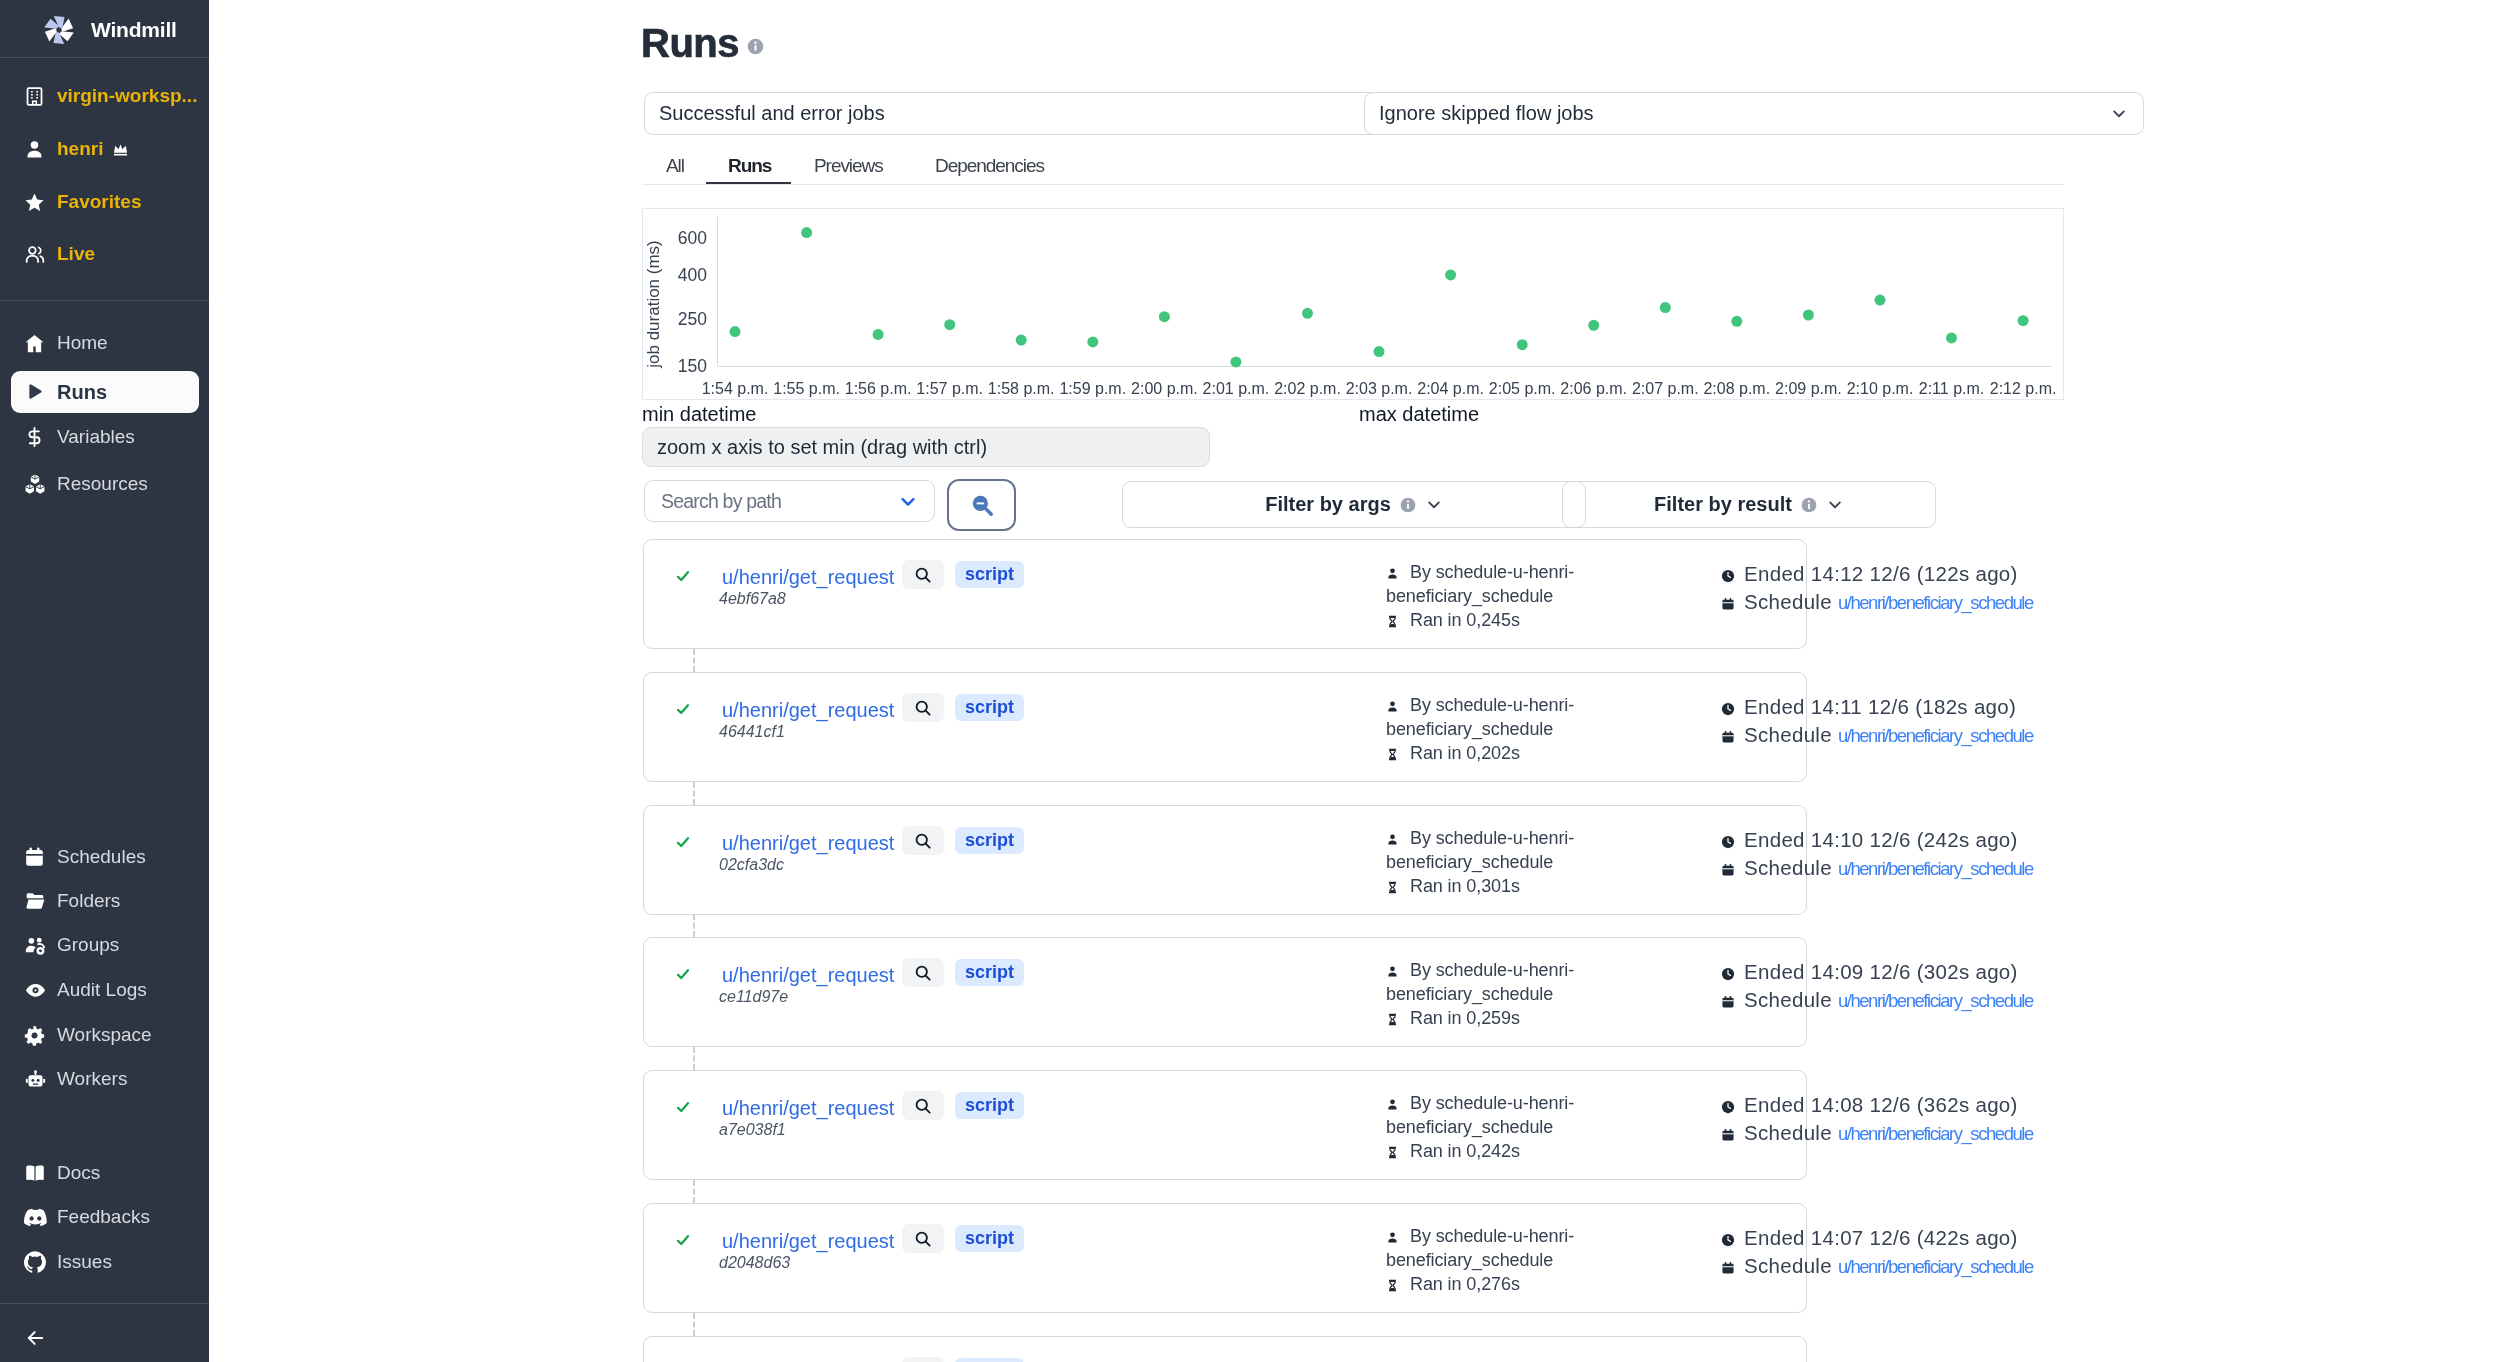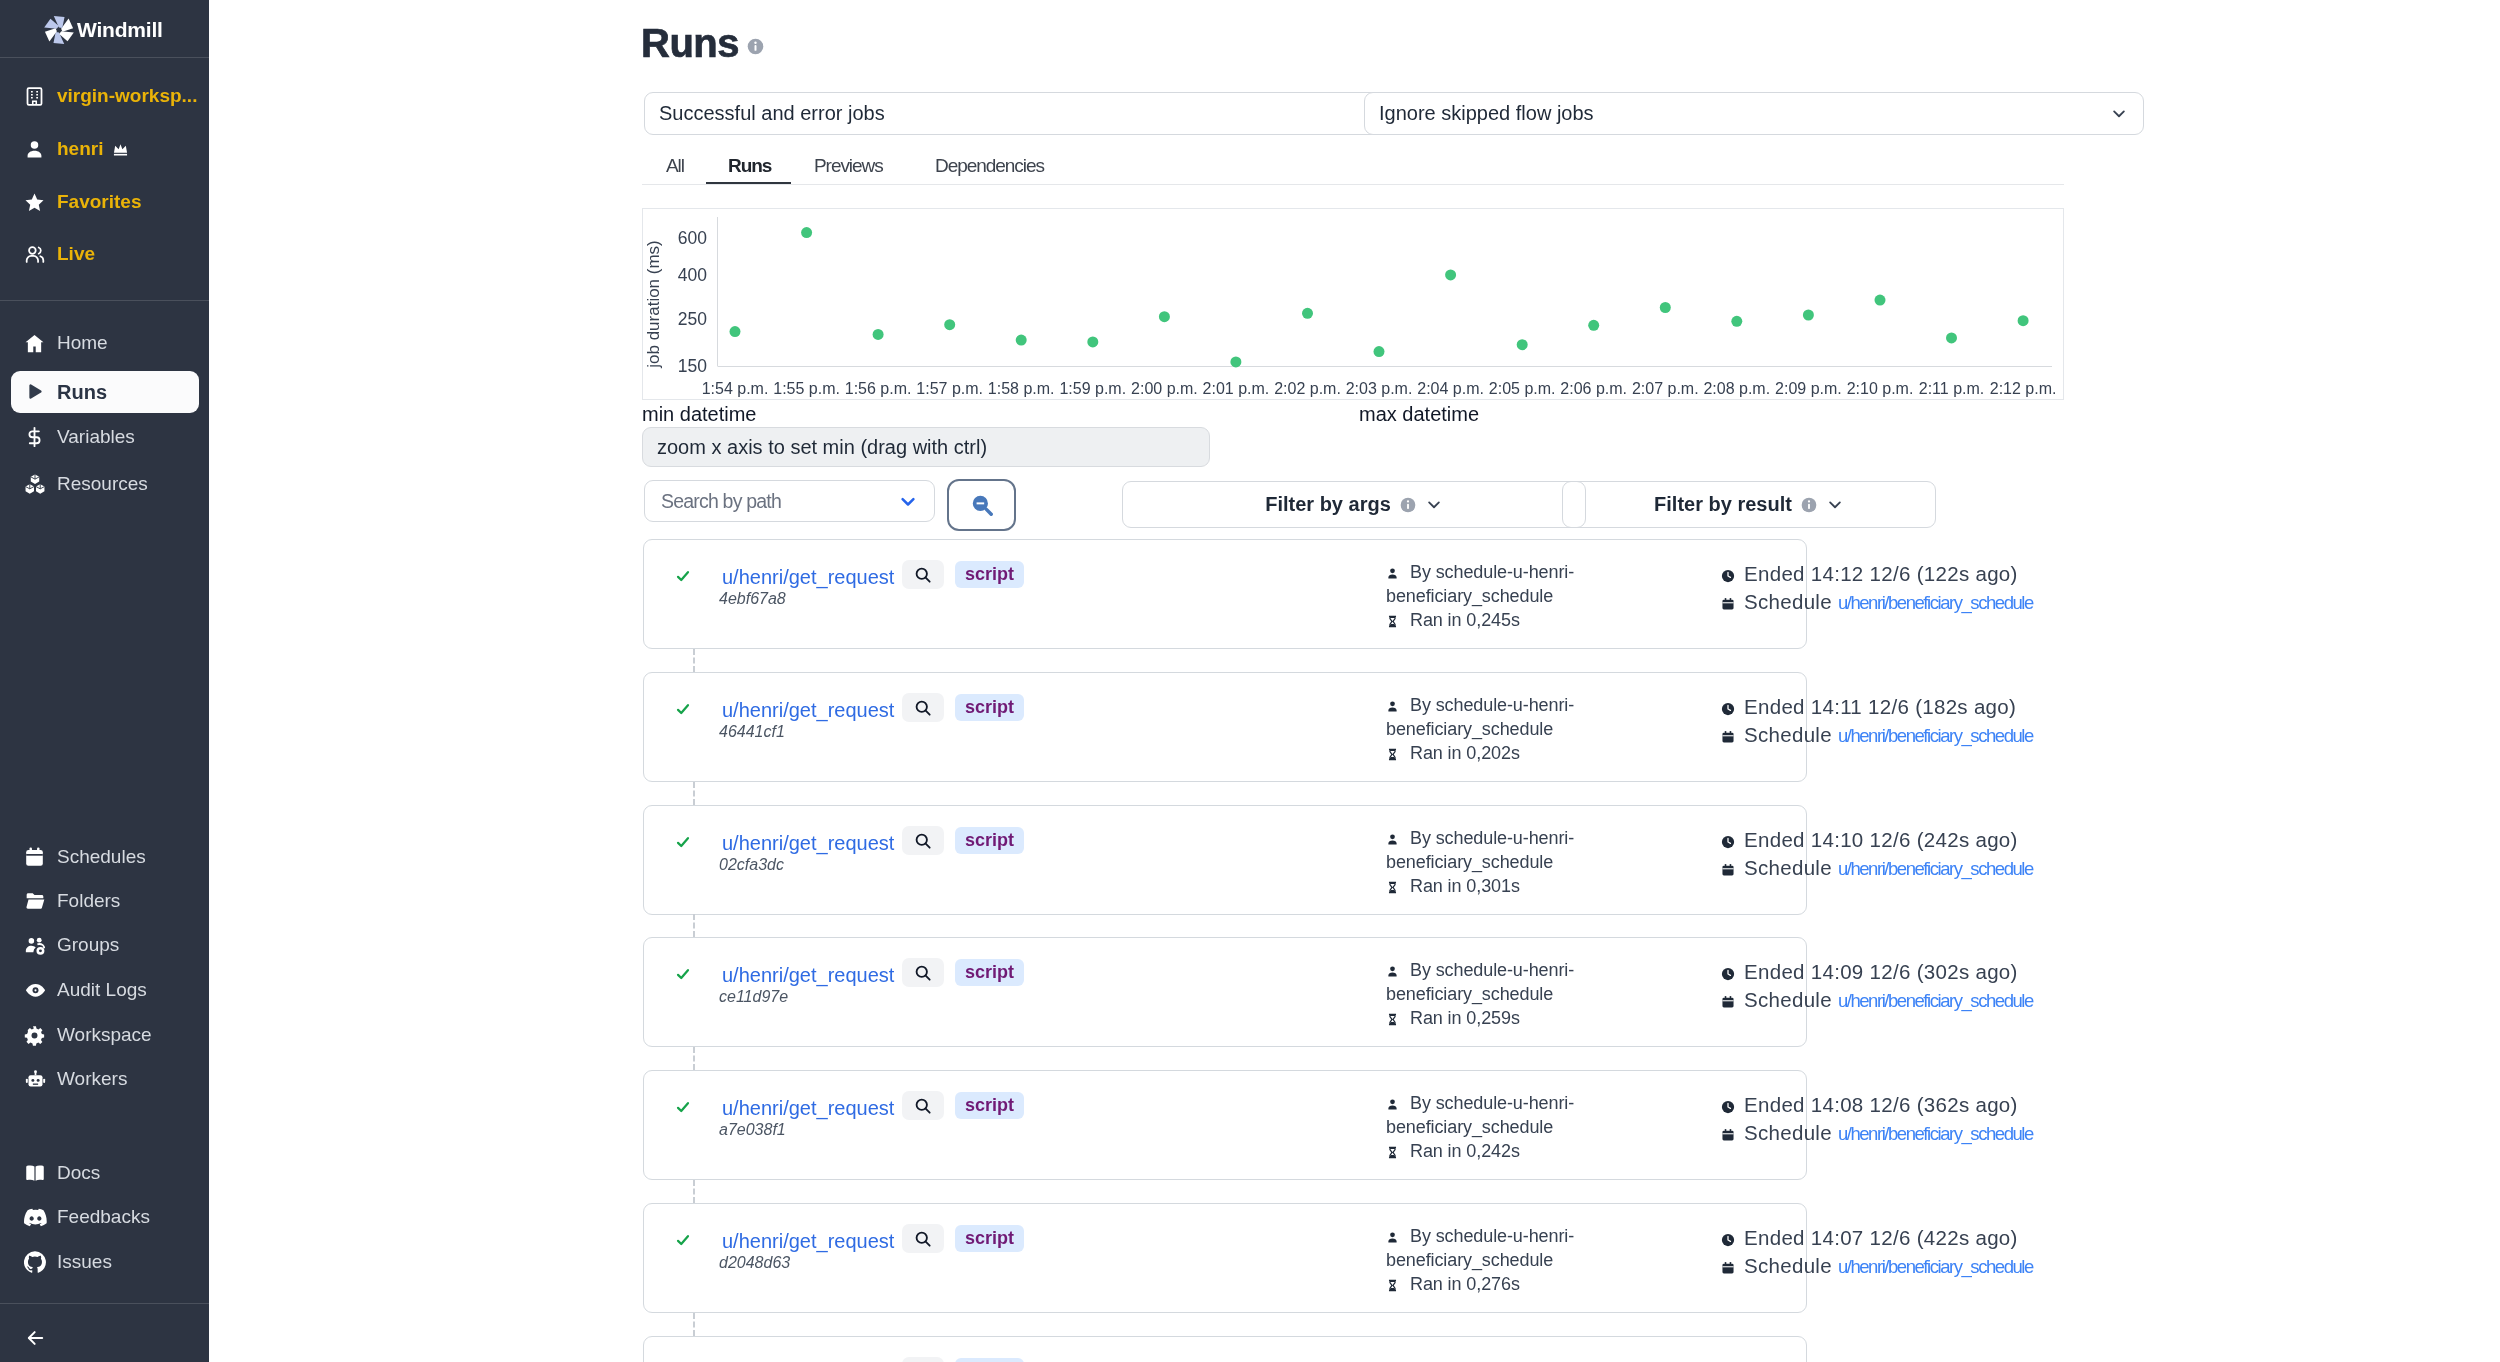--- a/index.html
+++ b/index.html
@@ -1,16 +1,16 @@
 <!DOCTYPE html>
 <html><head><meta charset="utf-8"><style>
 * { margin:0; padding:0; box-sizing:border-box; }
 html,body { width:2500px; height:1362px; background:#fff; font-family:"Liberation Sans",sans-serif; overflow:hidden; }
 aside { position:absolute; left:0; top:0; width:209px; height:1362px; background:#2d3442; }
-.logo { position:absolute; left:44px; top:15px; display:flex; align-items:center; gap:3px; }
+.logo { position:absolute; left:44px; top:15px; display:flex; align-items:center; gap:17px; }
 .logo span { color:#fff; font-size:21px; font-weight:bold; letter-spacing:-0.2px; }
 .sdiv { position:absolute; left:0; width:209px; height:1px; background:rgba(255,255,255,0.14); }
 .srow { position:absolute; left:0; width:209px; height:24px; display:flex; align-items:center; color:#d7dbe1; font-size:19px; }
 .srow > svg { position:absolute; left:24px; }
 .srow > span { position:absolute; left:57px; white-space:nowrap; }
 .srow.top { color:#eab308; font-weight:700; }
 .active-pill { position:absolute; left:11px; top:371px; width:188px; height:42px; background:#fbfbfc; border-radius:9px; display:flex; align-items:center; }
 .active-pill .pic { position:absolute; left:14px; top:10px; }
 .active-pill > span:last-child { position:absolute; left:46px; color:#2b3445; font-size:20px; font-weight:bold; }
 #content { position:absolute; left:642px; top:0; width:1422px; height:1362px; color:#1f2937; }
@@ -24,21 +24,21 @@
 .tab-underline { position:absolute; left:64px; top:182px; width:85px; height:3px; background:#30363f; }
 .flabel { position:absolute; font-size:20px; color:#111827; }
 .ginput { position:absolute; height:40px; background:#eef0f2; border:1px solid #d8dbdf; border-radius:9px; font-size:20px; color:#1f2937; display:flex; align-items:center; padding:0 14px; }
 .searchsel { position:absolute; left:2px; top:480px; width:291px; height:42px; border:1px solid #d5d9de; border-radius:9px; display:flex; align-items:center; padding:0 16px; font-size:19.5px; letter-spacing:-0.8px; color:#6b7280; }
 .searchbtn { position:absolute; left:305px; top:479px; width:69px; height:52px; border:2px solid #64748b; border-radius:12px; display:flex; align-items:center; justify-content:center; }
 .filterbtn { position:absolute; top:481px; height:47px; border:1px solid #d5d9de; border-radius:9px; display:flex; align-items:center; justify-content:center; gap:9px; font-size:20px; font-weight:bold; color:#1f2937; }
 .card { position:absolute; left:1px; width:1164px; height:110px; border:1px solid #d4d9de; border-radius:9px; background:#fff; }
 .conn { position:absolute; left:51px; height:23px; width:0; border-left:2px dashed #c9ced4; }
 .runlink { color:#2f6be3; font-size:20px; letter-spacing:0; }
 .magchip { width:42px; height:29px; background:#f2f3f5; border-radius:7px; display:inline-flex; align-items:center; justify-content:center; }
-.badge { height:27px; line-height:27px; background:#dbeafe; color:#701a75; font-size:18px; font-weight:bold; border-radius:6px; padding:0 10px; }
+.badge { height:27px; line-height:27px; background:#dbeafe; color:#1d4ed8; font-size:18px; font-weight:bold; border-radius:6px; padding:0 10px; }
 .runid { font-style:italic; font-size:16px; color:#4b5563; }
 .mcol { font-size:18px; color:#374151; line-height:21.5px; letter-spacing:-0.1px; }
 .rcol { font-size:20.5px; color:#374151; line-height:23px; letter-spacing:0.3px; }
 .rcol div { white-space:nowrap; }
 .schedlink { font-size:18.5px; letter-spacing:-1.45px; }
 .ic { display:inline-block; vertical-align:-2px; width:23px; }
 .mcol .ic { width:24px; }
 .schedlink { color:#3d83f6; }
 </style></head><body>
 <aside>

